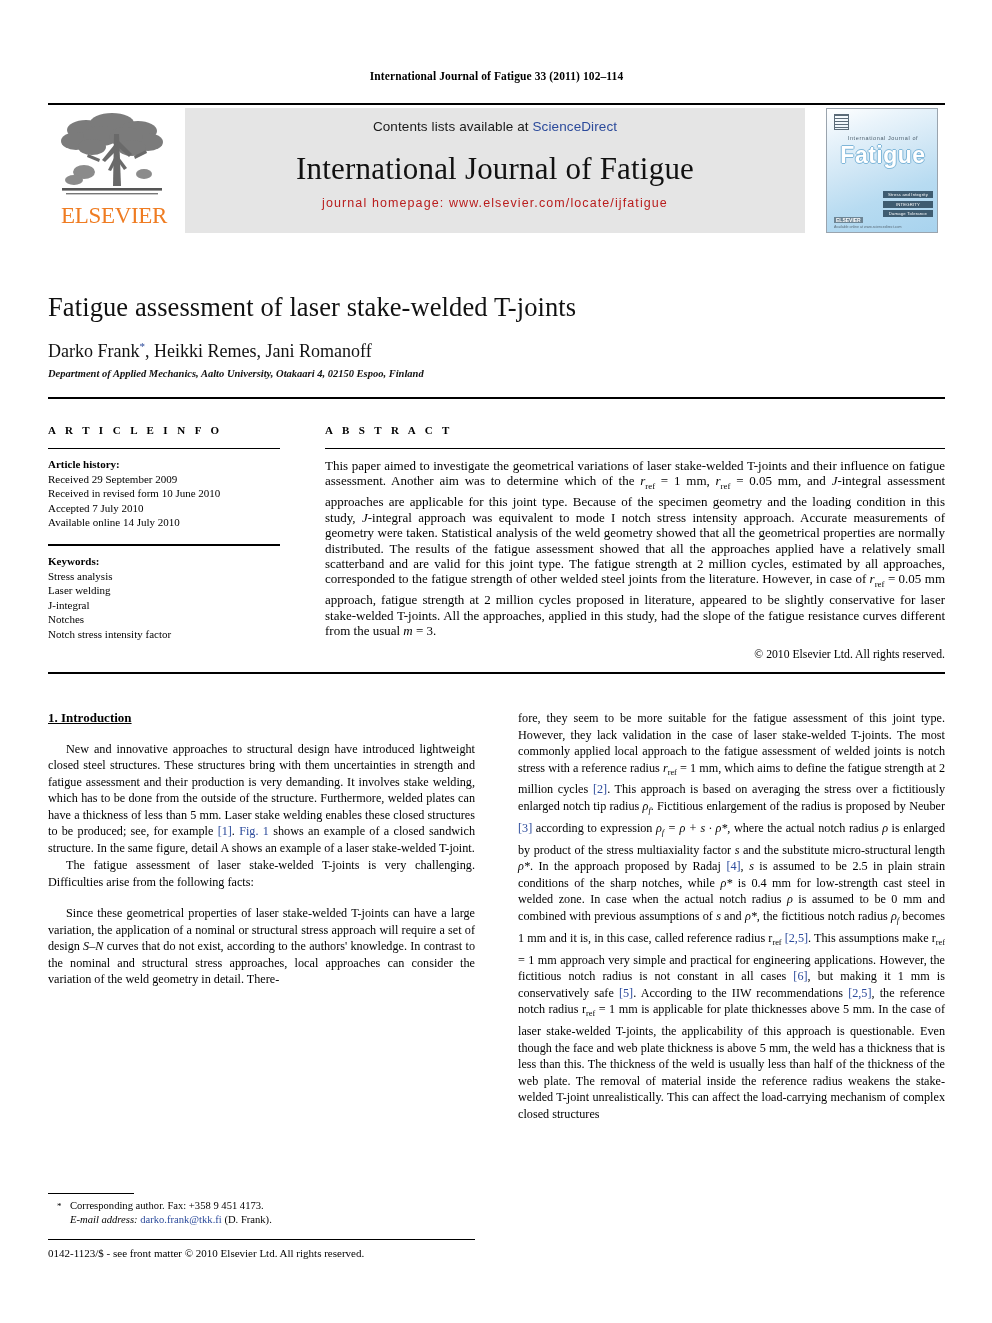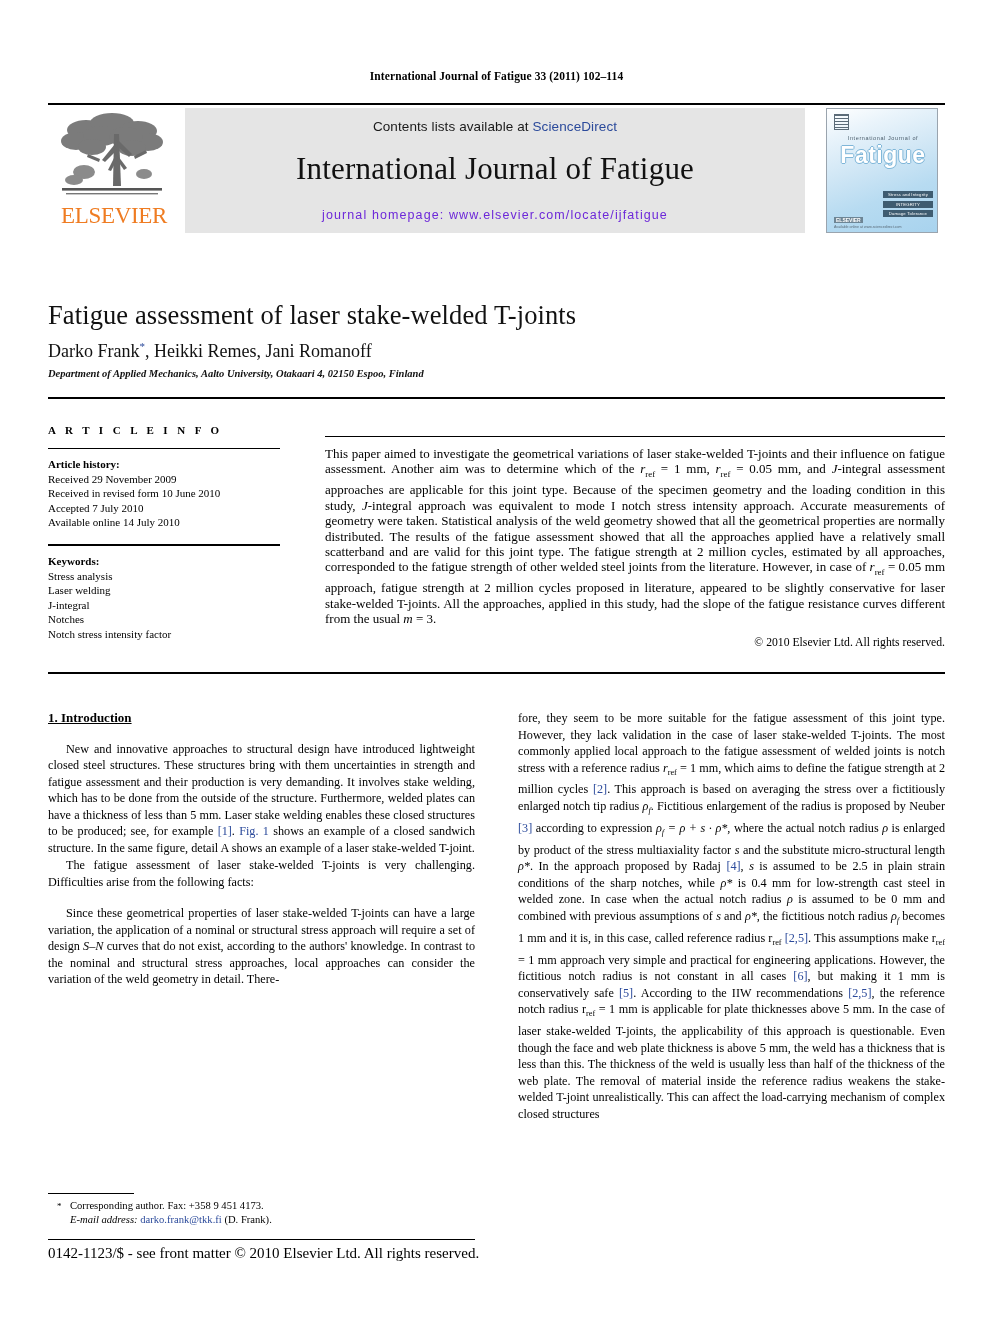--- a/index.html
+++ b/index.html
@@ -96,27 +96,27 @@
   }
   .journal-name {
     margin-top: 17px;
     font-family: "Liberation Serif", serif;
     font-size: 31px;
     color: #111;
     letter-spacing: 0.2px;
   }
   .homepage-line {
     position: absolute;
-    left: 0; bottom: 11px;
+    left: 0; bottom: 23px;
     width: 620px;
     text-align: center;
     font-family: "Liberation Sans", sans-serif;
     font-size: 12.5px;
     letter-spacing: 1.1px;
-    color: #6d28d9;
+    color: #b91c1c;
   }
   .cover-thumb {
     position: absolute;
     left: 778px; top: 0px;
     width: 112px;
     height: 125px;
     border: 1px solid #9aa4ae;
     box-sizing: border-box;
     background: linear-gradient(160deg,#ffffff 0%,#eaf4fb 18%,#cfe6f5 45%,#b7dbf1 68%,#a8d3ee 100%);
     overflow: hidden;
@@ -193,21 +193,20 @@
 
   
   .title {
     position: absolute;
     left: 48px; top: 292px;
     width: 760px;
     font-family: "Liberation Serif", serif;
     font-size: 26.5px;
     color: #111;
     letter-spacing: 0.1px;
-    margin-top: 8px;
   }
   .authors {
     position: absolute;
     left: 48px; top: 340px;
     width: 760px;
     font-family: "Liberation Serif", serif;
     font-size: 18px;
     color: #111;
   }
   .authors .star {
@@ -371,21 +370,21 @@
     left: 48px; top: 1239px;
     width: 427px;
     height: 1px;
     background: #000;
   }
   .imprint {
     position: absolute;
     left: 48px; top: 1246px;
     width: 460px;
     font-family: "Liberation Serif", serif;
-    font-size: 15px;
+    font-size: 11px;
     line-height: 14.2px;
   }
 </style>
 </head>
 <body>
 
 <div class="page">
 
   <div class="running-head">International Journal of Fatigue 33 (2011) 102–114</div>
 
@@ -453,34 +452,35 @@
     <span>Darko Frank</span><span class="star">*</span><span>, Heikki Remes, Jani Romanoff</span>
   </div>
   <div class="affiliation">Department of Applied Mechanics, Aalto University, Otakaari 4, 02150 Espoo, Finland</div>
 
   <div class="hr-top"></div>
 
   <div class="article-info">
     <div class="sec-head">A R T I C L E   I N F O</div>
     <div class="ai-rule"></div>
     <div class="ai-label">Article history:</div>
-    <div class="ai-line">Received 29 November 2009</div>
+    <div class="ai-line">Received 29 September 2009</div>
     <div class="ai-line">Received in revised form 10 June 2010</div>
     <div class="ai-line">Accepted 7 July 2010</div>
     <div class="ai-line">Available online 14 July 2010</div>
     <div class="ai-rule thick"></div>
     <div class="ai-label">Keywords:</div>
     <div class="ai-line">Stress analysis</div>
     <div class="ai-line">Laser welding</div>
     <div class="ai-line">J-integral</div>
     <div class="ai-line">Notches</div>
     <div class="ai-line">Notch stress intensity factor</div>
   </div>
 
   <div class="abstract">
+    <div class="sec-head">A B S T R A C T</div>
     <div class="ab-rule"></div>
     <div class="ab-body"><span>This paper aimed to investigate the geometrical variations of laser stake-welded T-joints and their influence on fatigue assessment. Another aim was to determine which of the </span><span class="ital">r</span><sub>ref</sub><span> = 1 mm, </span><span class="ital">r</span><sub>ref</sub><span> = 0.05 mm, and </span><span class="ital">J</span><span>-integral assessment approaches are applicable for this joint type. Because of the specimen geometry and the loading condition in this study, </span><span class="ital">J</span><span>-integral approach was equivalent to mode I notch stress intensity approach. Accurate measurements of geometry were taken. Statistical analysis of the weld geometry showed that all the geometrical properties are normally distributed. The results of the fatigue assessment showed that all the approaches applied have a relatively small scatterband and are valid for this joint type. The fatigue strength at 2 million cycles, estimated by all approaches, corresponded to the fatigue strength of other welded steel joints from the literature. However, in case of </span><span class="ital">r</span><sub>ref</sub><span> = 0.05 mm approach, fatigue strength at 2 million cycles proposed in literature, appeared to be slightly conservative for laser stake-welded T-joints. All the approaches, applied in this study, had the slope of the fatigue resistance curves different from the usual </span><span class="ital">m</span><span> = 3.</span></div>
     <div class="ab-copy">© 2010 Elsevier Ltd. All rights reserved.</div>
   </div>
 
   <div class="hr-bottom"></div>
 
   <div class="col col-left">
     <div class="h2">1. Introduction</div>
     <p class="p"><span>New and innovative approaches to structural design have introduced lightweight closed steel structures. These structures bring with them uncertainties in strength and fatigue assessment and their production is very demanding. It involves stake welding, which has to be done from the outside of the structure. Furthermore, welded plates can have a thickness of less than 5 mm. Laser stake welding enables these closed structures to be produced; see, for example </span><span class="ref">[1]</span><span>. </span><span class="ref">Fig. 1</span><span> shows an example of a closed sandwich structure. In the same figure, detail A shows an example of a laser stake-welded T-joint.</span></p>

